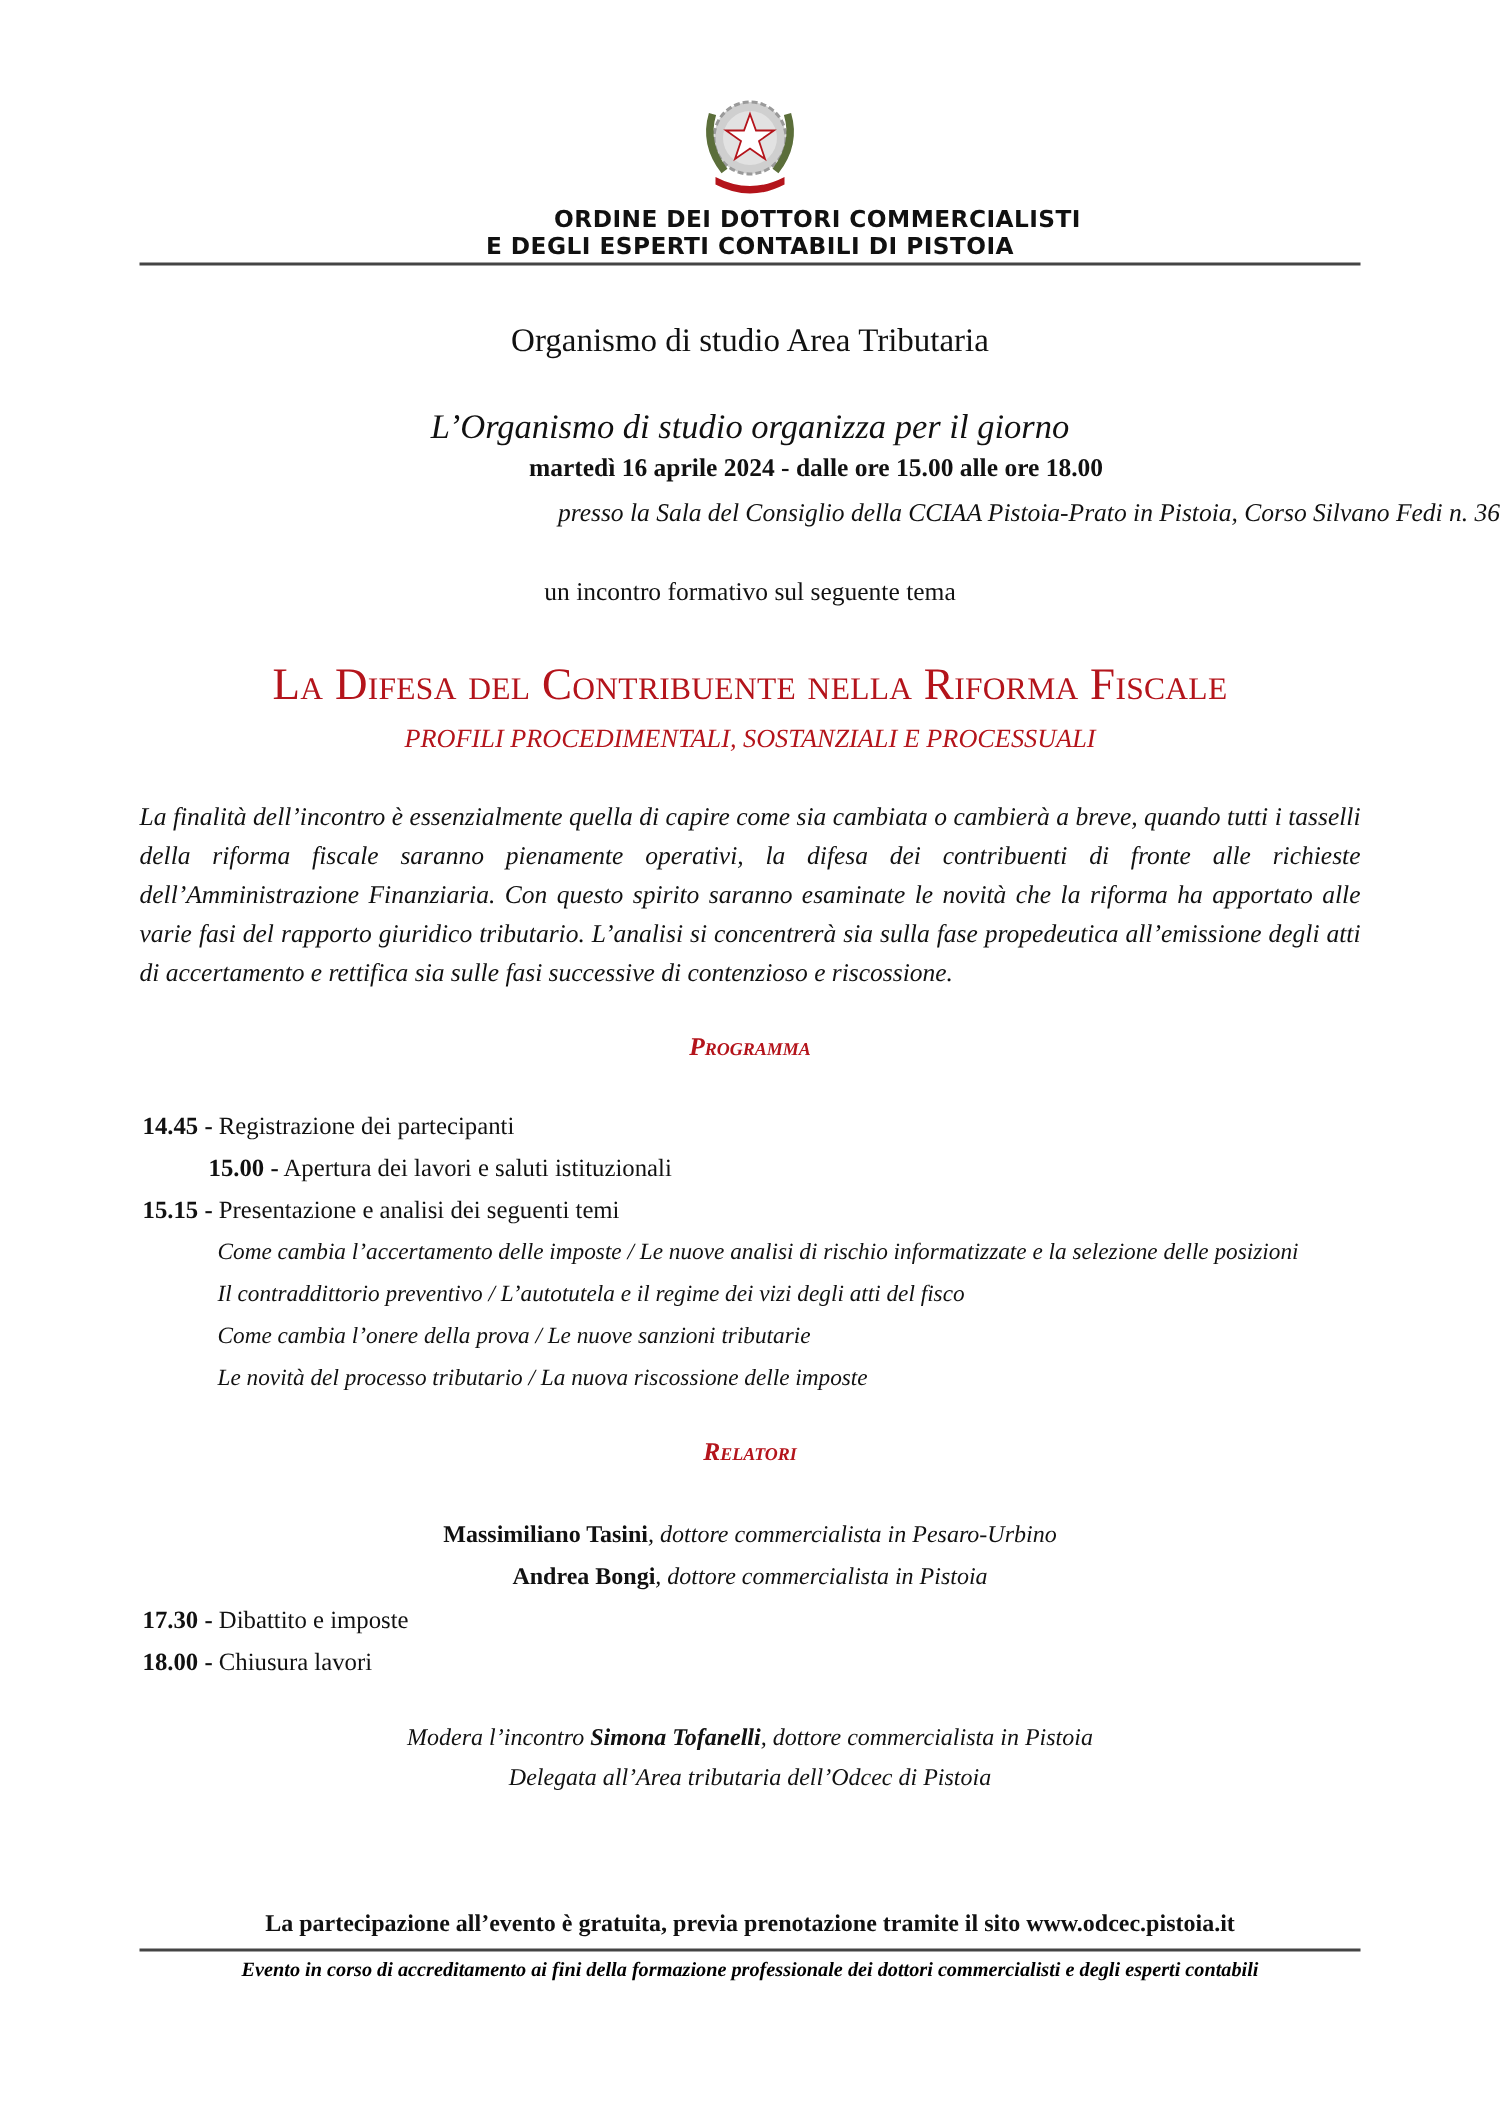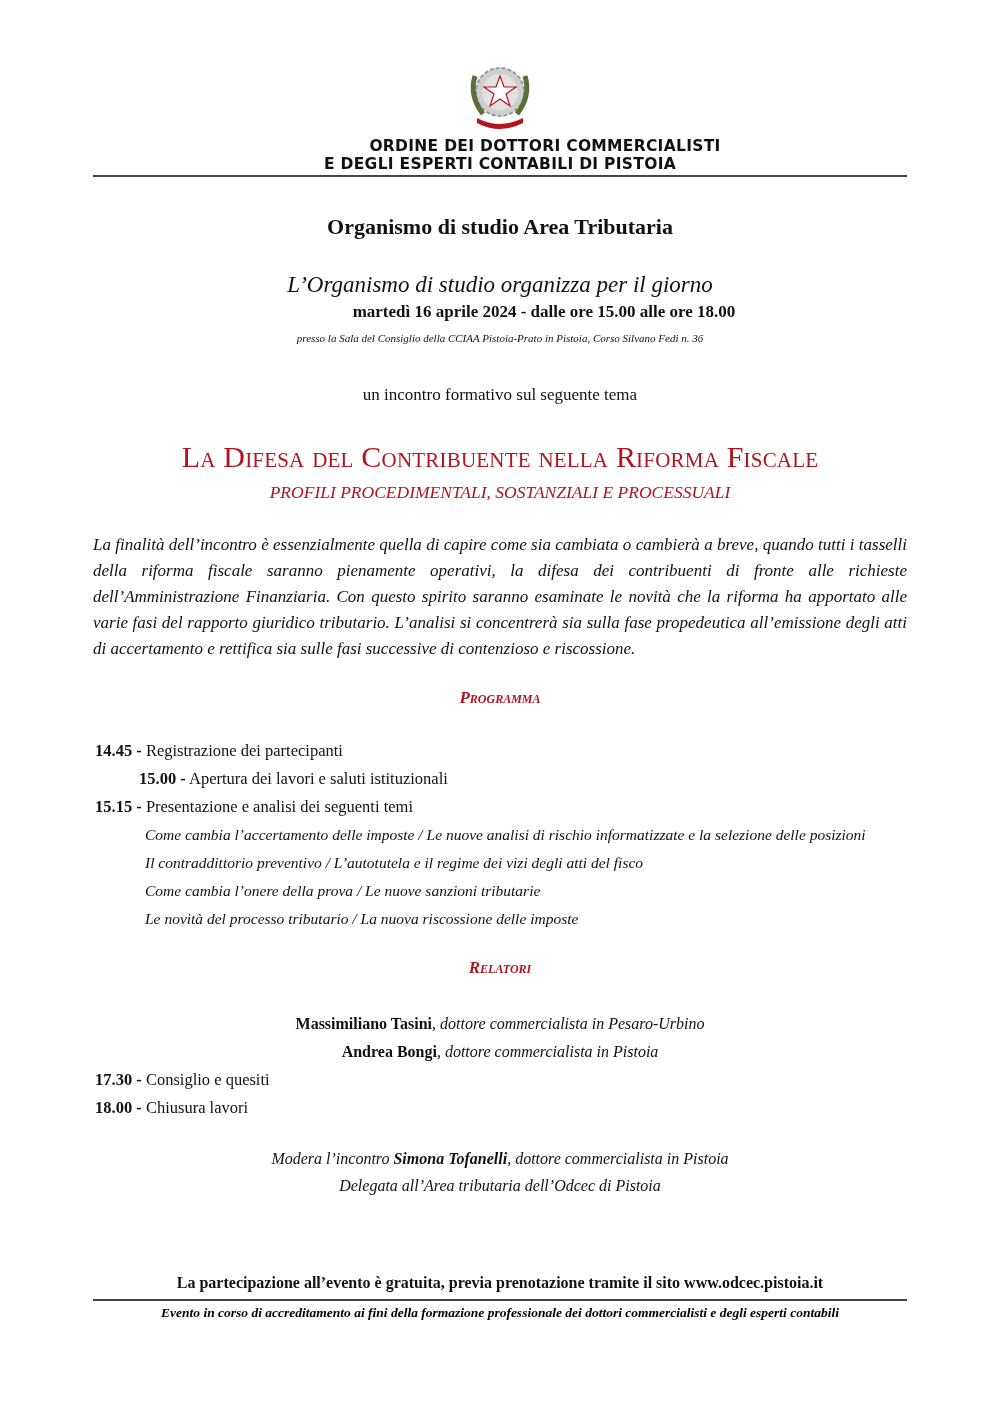--- a/index.html
+++ b/index.html
@@ -2,24 +2,24 @@
 <html><head>
 <meta charset="utf-8">
 <style>
   html, body { margin:0; padding:0; background:#ffffff; }
   body { width:1000px; height:1414px; position:relative; font-family:"Liberation Serif", "DejaVu Serif", serif; color:#111; overflow:hidden; }
   .abs { position:absolute; }
   .center { left:0; width:1000px; text-align:center; }
   .emblem { left:463px; top:56px; width:74px; height:78px; }
   .org { left:0; width:1000px; text-align:center; font-family:"DejaVu Sans", sans-serif; font-weight:bold; font-size:15.5px; letter-spacing:0.3px; line-height:18px; color:#111; }
   .hr { left:93px; width:814px; height:1.5px; background:#444; }
-  .h-area { top:214px; font-size:22px; font-weight:bold; }
+  .h-area { top:214px; font-size:22px; font-weight:normal; }
   .intro { top:272px; font-size:23px; font-style:italic; }
   .date { top:302px; font-size:17px; font-weight:bold;padding-left:44px; }
-  .venue { top:332px; font-size:11px; font-style:italic; }
+  .venue { top:332px; font-size:17px; font-style:italic;text-align:right; }
   .subj { top:385px; font-size:17px; }
   .title { top:440px; font-size:30px; color:#b4141b; font-variant:small-caps; letter-spacing:0.2px; }
   .subtitle { top:482px; font-size:17.5px; font-style:italic; color:#b4141b; }
   .para { left:93px; width:814px; top:532px; font-size:17px; font-style:italic; line-height:26px; text-align:justify; }
   .sec { font-size:17px; font-style:italic; color:#b4141b; font-variant:small-caps; font-weight:bold; }
   .prog { left:95px; font-size:16.5px; line-height:28px; }
   .prog b { font-weight:bold; }
   .topic { left:145px; font-size:15.5px; font-style:italic; line-height:28px; }
   .speaker { font-size:16px; }
   .foot1 { top:1274px; font-size:16px; font-weight:bold; }
@@ -78,21 +78,21 @@
 
 <div class="abs center speaker" style="top:1015px;">
   <b>Massimiliano Tasini</b><i>, dottore commercialista in Pesaro-Urbino</i>
 </div>
 <div class="abs center speaker" style="top:1043px;">
   <b>Andrea Bongi</b><i>, dottore commercialista in Pistoia</i>
 </div>
 
 <div class="abs prog" style="top:1066px;">
   <b>17.30 -</b>
-  <span>Consiglio e quesiti</span>
+  <span>Dibattito e imposte</span>
 </div>
 <div class="abs prog" style="top:1094px;">
   <b>18.00 -</b>
   <span>Chiusura lavori</span>
 </div>
 
 <div class="abs center speaker" style="top:1150px; font-style:italic;">
   <span>Modera l’incontro </span><b>Simona Tofanelli</b><span>, dottore commercialista in Pistoia</span>
 </div>
 <div class="abs center speaker" style="top:1177px; font-style:italic;">Delegata all’Area tributaria dell’Odcec di Pistoia</div>

